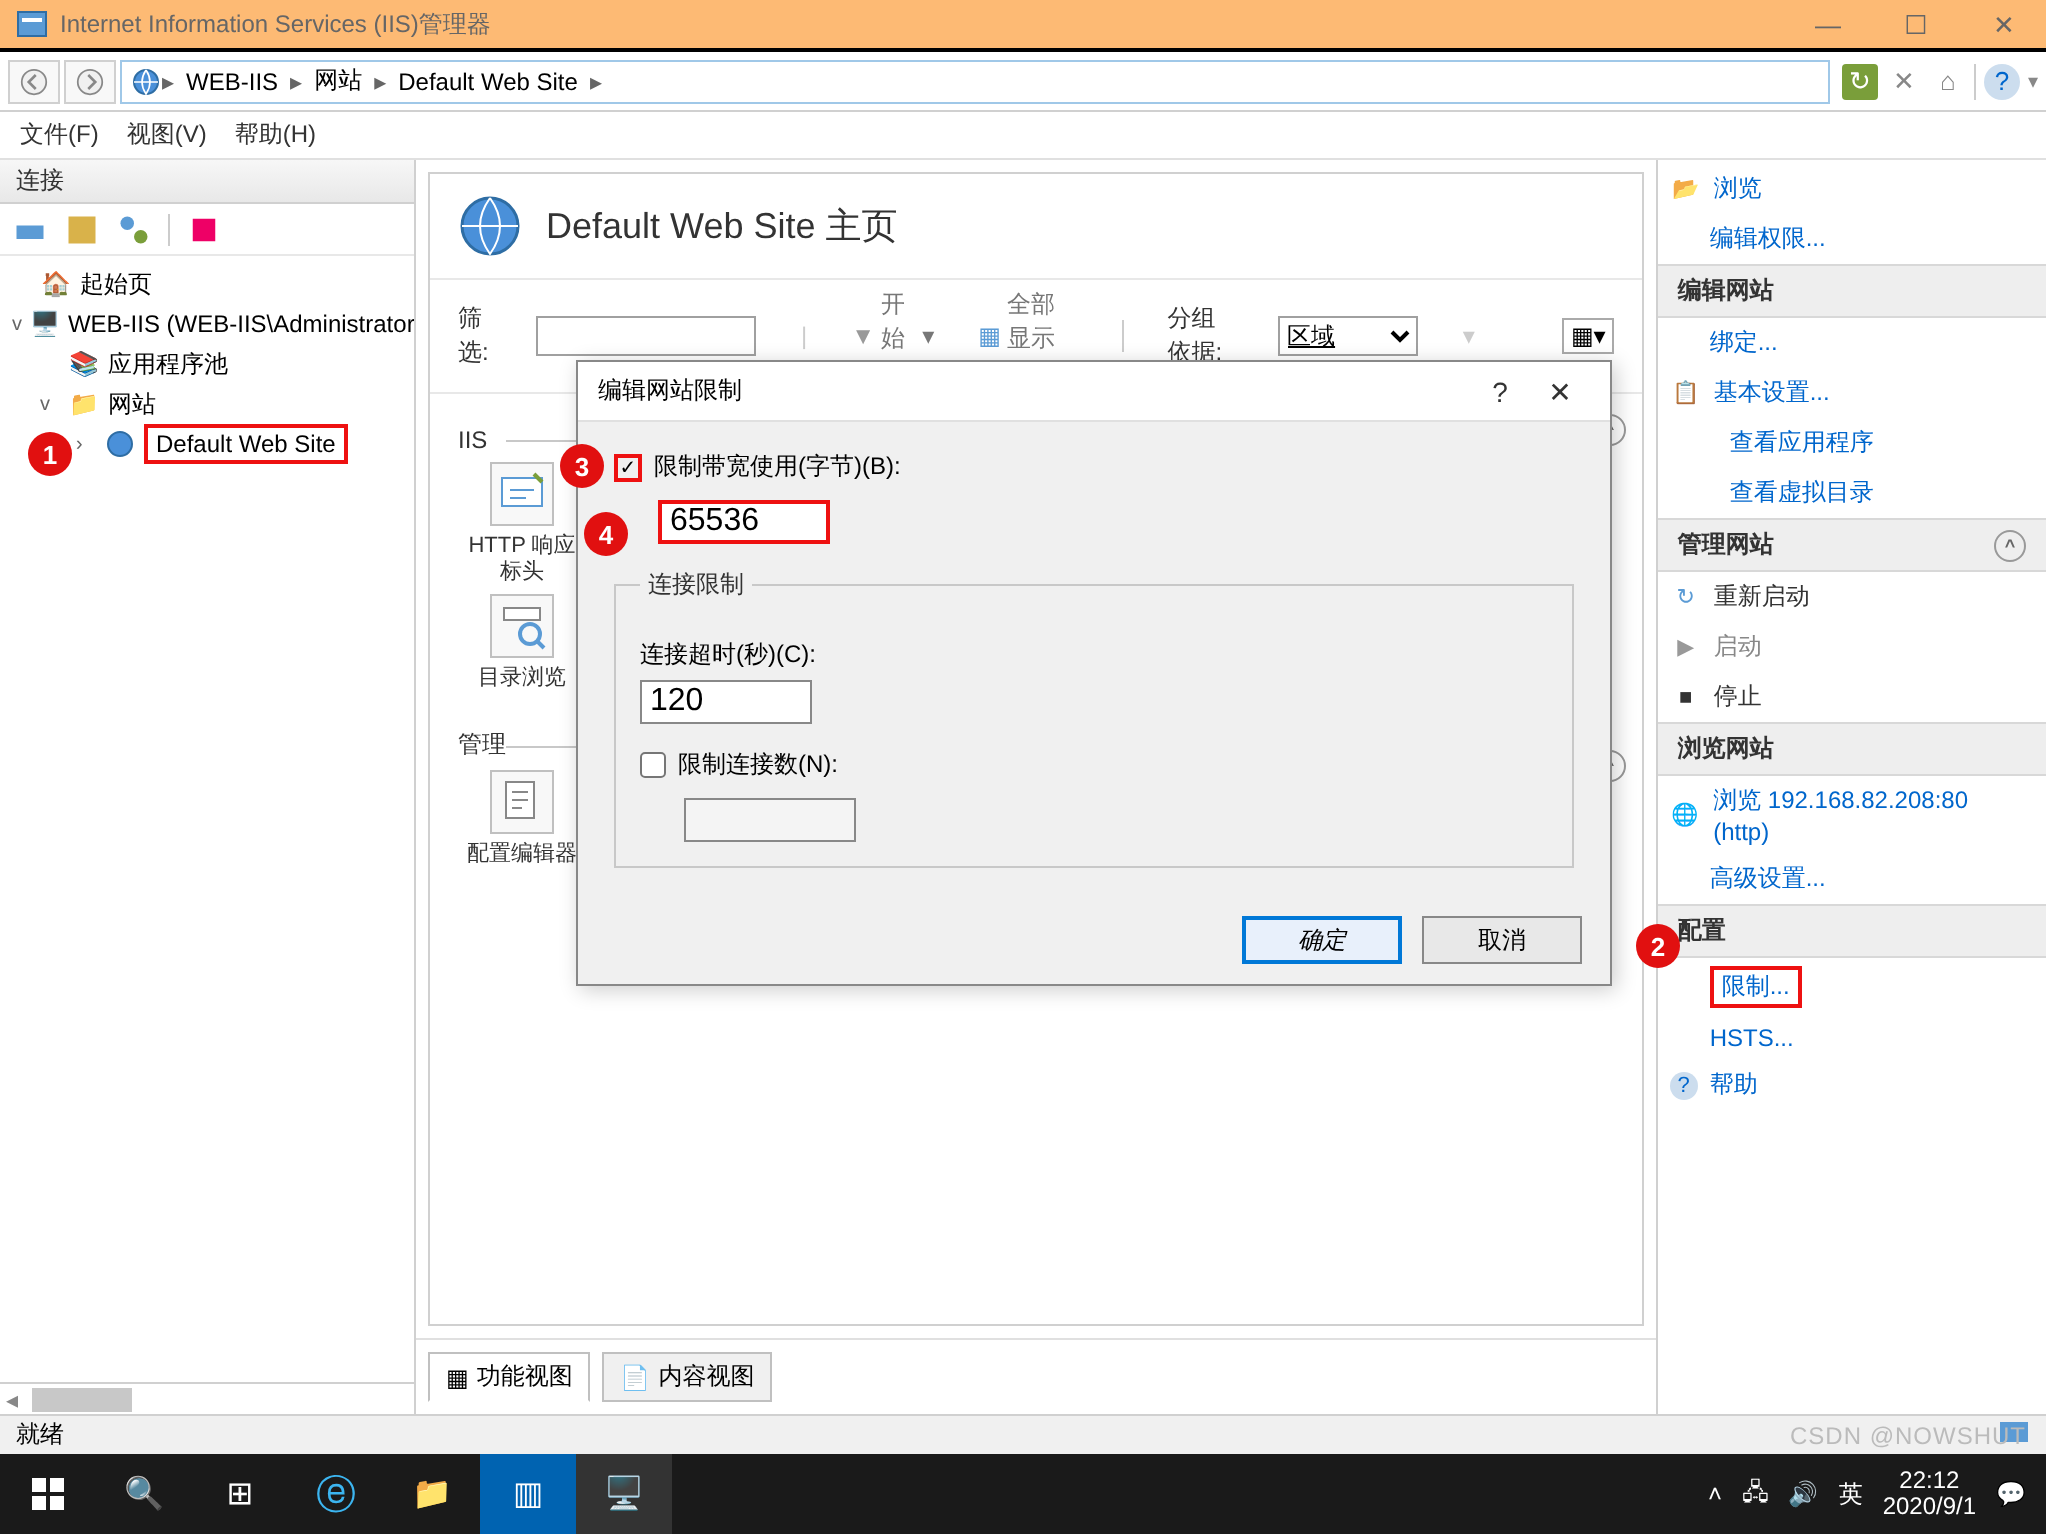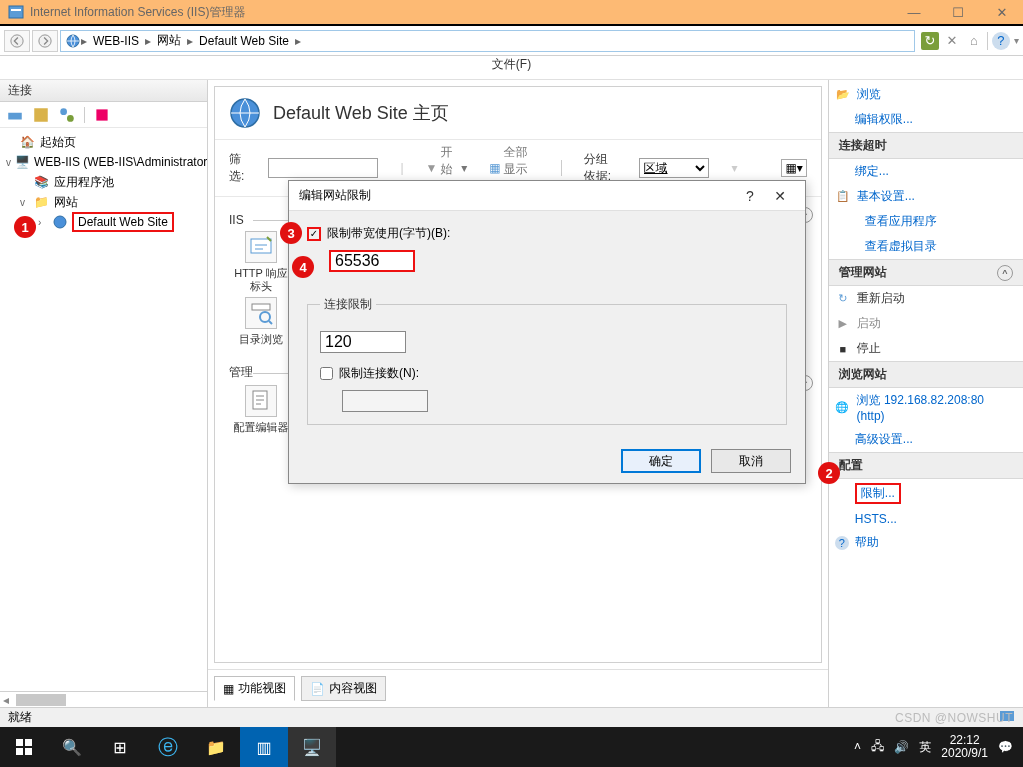--- a/index.html
+++ b/index.html
@@ -16,21 +16,21 @@
 .addrbar { height: 30px; background: #fff; border-bottom: 1px solid #d0d0d0; display: flex; align-items: center; padding: 0 4px; }
 .navbtn { width: 26px; height: 22px; display:flex; align-items:center; justify-content:center; border:1px solid #d0d0d0; background:#f8f8f8; margin-right:2px; }
 .navbtn svg { width:14px; height:14px; }
 .breadcrumb { flex:1; height:22px; border:1px solid #a0c8e8; background:#fff; display:flex; align-items:center; padding:0 4px; }
 .breadcrumb .bc-item { padding:0 6px; }
 .breadcrumb .bc-sep { color:#666; }
 .addr-right { display:flex; gap:4px; align-items:center; padding-left:6px; }
 .addr-right .smbtn { width:18px; height:18px; display:flex; align-items:center; justify-content:center; font-size:13px; }
 
 
-.menubar { height: 24px; background:#fff; display:flex; align-items:center; padding:0 10px; gap:14px; border-bottom:1px solid #e0e0e0;flex-direction:column;}
+.menubar { height: 24px; background:#fff; display:flex; align-items:center; padding:0 10px; gap:14px; border-bottom:1px solid #e0e0e0;}
 .menubar .menuitem { color:#333; }
 
 
 .main { display:flex; height: calc(100% - 26px - 30px - 24px - 20px - 40px); }
 .panel-left { width:208px; background:#fff; border-right:1px solid #d0d0d0; display:flex; flex-direction:column; }
 .panel-header { height:22px; background:linear-gradient(#f7f7f7,#e8e8e8); border-bottom:1px solid #d0d0d0; padding:0 8px; display:flex; align-items:center; font-weight:normal; color:#333; }
 .toolbar-left { height:26px; display:flex; align-items:center; gap:8px; padding:0 6px; border-bottom:1px solid #e8e8e8;}
 .toolbar-left .tbtn { width:18px; height:18px; }
 .tree { padding:4px 2px; flex:1; overflow:auto; }
 .tree-row { display:flex; align-items:center; height:20px; padding-left:4px; gap:4px; white-space:nowrap; }
@@ -79,27 +79,27 @@
 
 .dialog { position:absolute; left:288px; top:180px; width:518px; background:#fff; border:1px solid #888; box-shadow:2px 2px 10px rgba(0,0,0,.2); z-index:40; }
 .dialog-title { height:30px; display:flex; align-items:center; padding:0 10px; background:#fff; border-bottom:1px solid #e0e0e0; }
 .dialog-title .dt { flex:1; }
 .dialog-title .dbtn { width:30px; text-align:center; font-size:14px; color:#333; }
 .dialog-body { padding:14px 18px; background:#f0f0f0; }
 .chk-row { display:flex; align-items:center; gap:6px; margin-bottom:8px; }
 .chk-row .chkbox { width:14px; height:14px; border:2px solid #e11; display:flex; align-items:center; justify-content:center; font-size:10px; }
 .dialog-body input[type=text] { height:22px; border:1px solid #888; padding:0 4px; font-size:16px; }
 .input-red { border:2px solid #e11 !important; width:86px; }
-fieldset { border:1px solid #c8c8c8; padding:12px; margin-top:24px; }
+fieldset { border:1px solid #c8c8c8; padding:12px; margin-top:12px; }
 fieldset legend { padding:0 4px; color:#333; }
 .fld-row { margin:6px 0 12px 0; }
 .fld-row label { display:block; margin-bottom:4px; }
 .dialog-buttons { display:flex; justify-content:flex-end; gap:10px; padding:10px 14px; background:#f0f0f0; }
 .dialog-buttons button { width:80px; height:24px; border:1px solid #888; background:#e8e8e8; }
-.dialog-buttons button.primary { border:2px solid #0078d7; background:#e8f0fb; }
+.dialog-buttons button.primary { border:2px solid #0078d7; background:#e8f0fb;font-style:italic; }
 
 
 .statusbar { height:20px; background:#f0f0f0; border-top:1px solid #d0d0d0; display:flex; align-items:center; padding:0 8px; }
 
 
 .taskbar { position:absolute; bottom:0; left:0; right:0; height:40px; background:#1a1a1a; display:flex; align-items:center; color:#fff; }
 .taskbar .tbtn { width:48px; height:40px; display:flex; align-items:center; justify-content:center; font-size:16px; }
 .taskbar .right { margin-left:auto; display:flex; align-items:center; gap:10px; padding-right:10px; font-size:11px; }
 .clock { text-align:center; line-height:13px; font-size:11px; }
 .watermark { position:absolute; right:10px; bottom:42px; color:#bbb; font-size:12px; letter-spacing:.5px; }
@@ -307,21 +307,21 @@
   <div class="panel-right">
     <div class="action-list">
       <div class="action-item">
           <span class="aicon">📂</span>
           <span>浏览</span>
         </div>
       <div class="action-item">
           <span>编辑权限...</span>
         </div>
       <div class="action-section">
-          <span>连接超时</span>
+          <span>编辑网站</span>
         </div>
       <div class="action-item">
           <span>绑定...</span>
         </div>
       <div class="action-item">
           <span class="aicon">📋</span>
           <span>基本设置...</span>
         </div>
       <div class="action-item sub">
           <span>查看应用程序</span>
@@ -390,20 +390,21 @@
     <div class="chk-row">
       <span class="chkbox">✓</span>
       <label>限制带宽使用(字节)(B):</label>
     </div>
     <div style="padding-left:22px;">
       <input type="text" class="input-red" value="65536" style="">
     </div>
     <fieldset>
       <legend>连接限制</legend>
       <div class="fld-row">
+        <label>连接超时(秒)(C):</label>
         <input type="text" style="width: 86px;" value="120">
       </div>
       <div class="chk-row">
         <input type="checkbox" style="">
         <label>限制连接数(N):</label>
       </div>
       <div style="padding-left:22px;">
         <input type="text" style="width: 86px; background: rgb(244, 244, 244);" disabled="" value="">
       </div>
     </fieldset>

